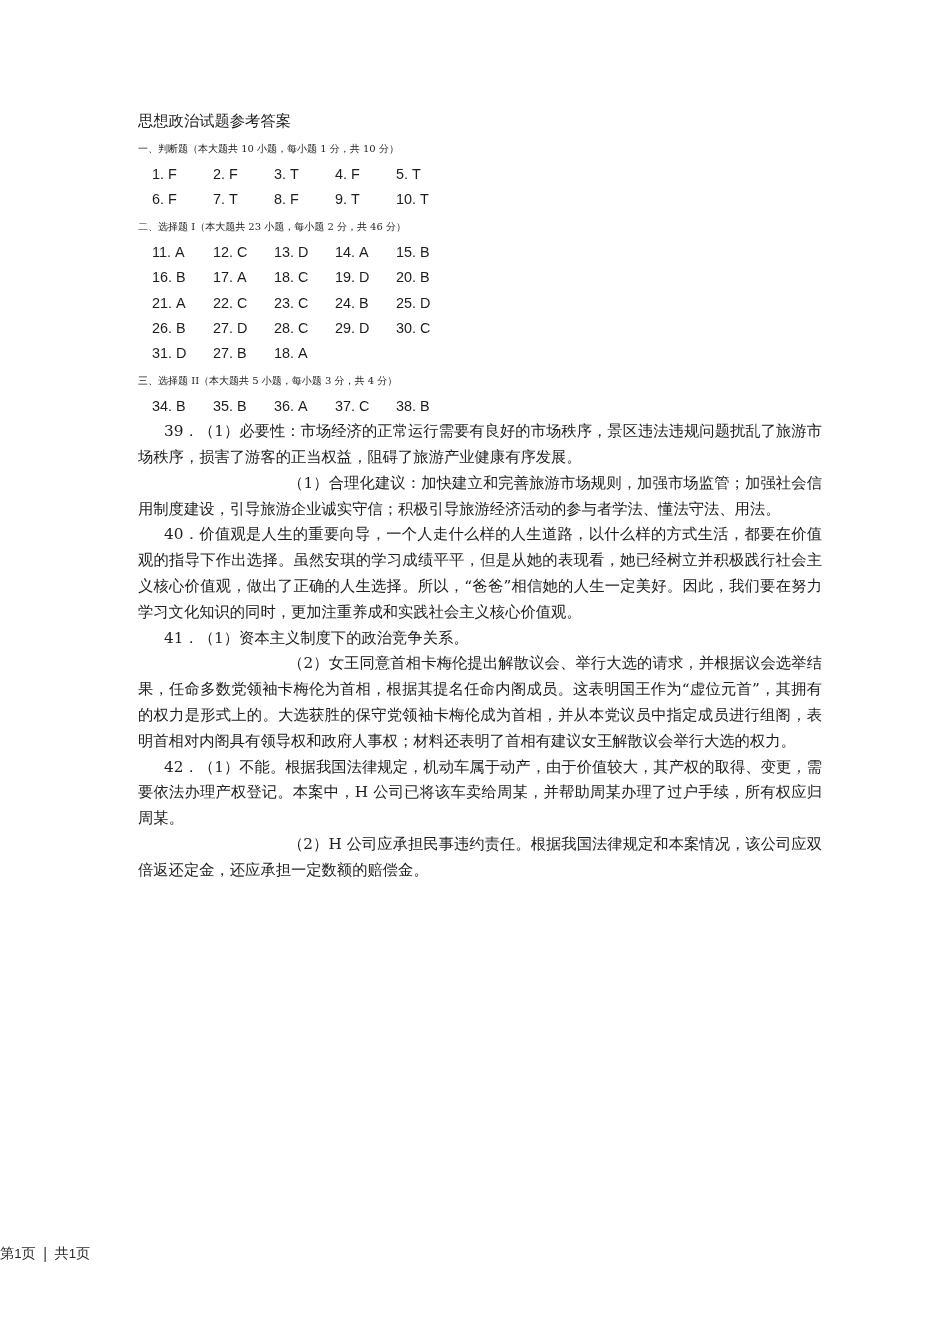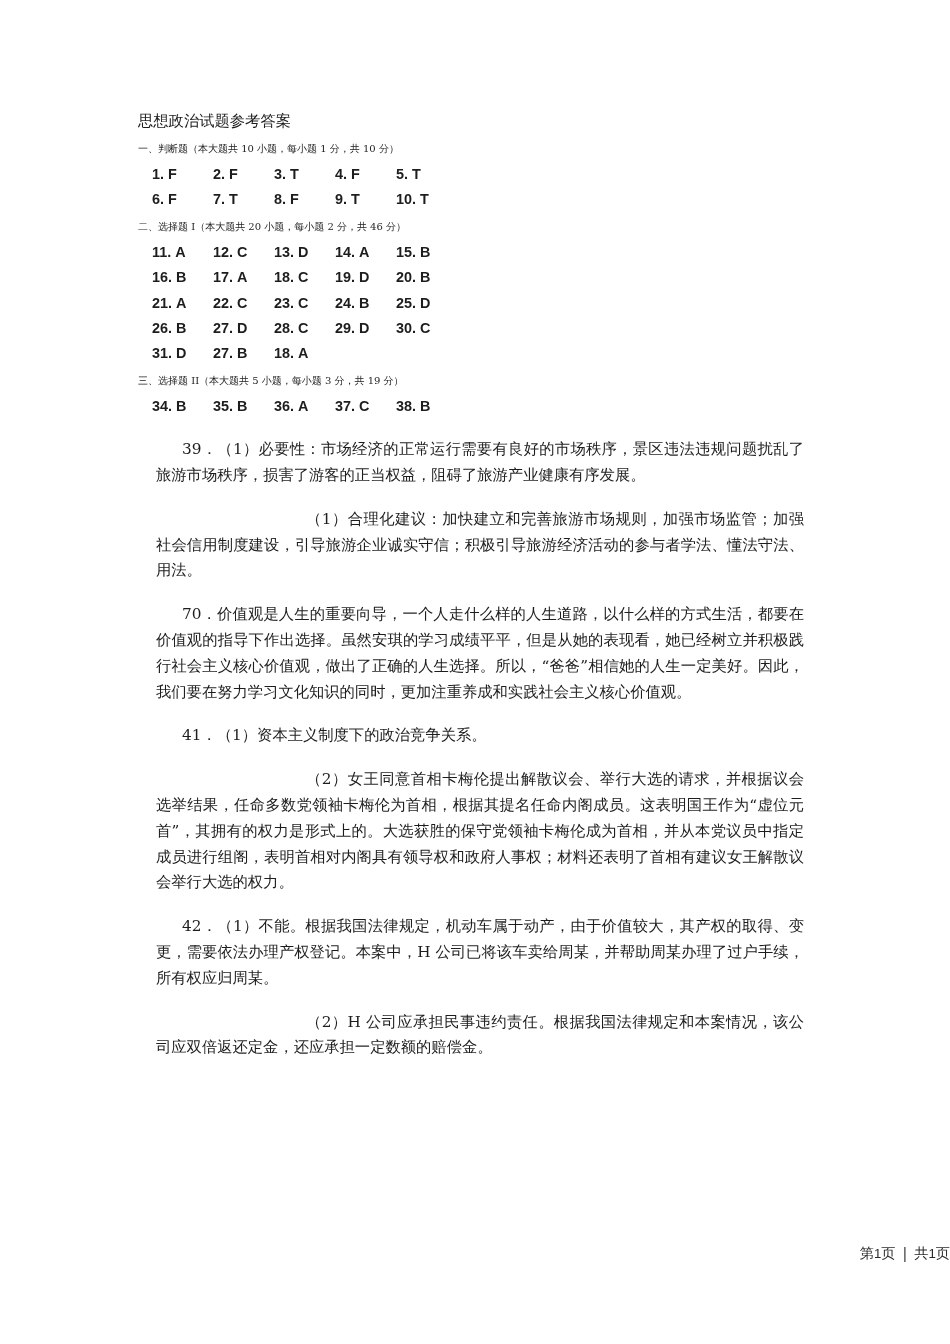--- a/index.html
+++ b/index.html
@@ -51,45 +51,44 @@
     line-height: 25.4px;
     padding-left: 14px;
     white-space: nowrap;
     font-family: "DejaVu Serif", "Liberation Serif", serif;
   }
   .ans-cell {
     display: inline-block;
     width: 61px;
     font-family: "Liberation Sans", sans-serif;
     font-size: 14.4px;
-    font-weight: bold;
   }
   .ans-cell .num { font-family: "Liberation Sans", sans-serif; }
   .ans-cell .dot { letter-spacing: 1px; }
   .ans-cell .val { margin-left: 3px; }
 
   
   .para {
     font-size: 15.3px;
     line-height: 25.8px;
     text-align: justify;
     text-justify: inter-ideograph;
     text-align-last: left;
-    margin: 18px;
+    margin: 0;
     word-break: break-all;
   }
   .para.indent-first { text-indent: 26px; }
   .para.indent-sub { text-indent: 150px; }
 
   .footer {
     position: absolute;
     left: 0;
     top: 1243px;
     width: 950px;
-    text-align: right;
+    text-align: left;
     font-size: 14.2px;
     line-height: 20px;
     color: #2a2a2a;
     white-space: nowrap;
   }
   .footer .sep { padding: 0 7px; }
   .footer .digit { font-family: "Liberation Sans", sans-serif; font-size: 13.2px; }
 </style>
 </head>
 <body>
@@ -99,41 +98,41 @@
   <div class="content">
 
     <div class="doc-title">思想政治试题参考答案</div>
 
     <div class="section-head">一、判断题（本大题共 10 小题，每小题 1 分，共 10 分）</div>
     <div>
         <div class="ans-row"><span class="ans-cell"><span class="num">1</span><span class="dot">.</span><span class="val">F</span></span><span class="ans-cell"><span class="num">2</span><span class="dot">.</span><span class="val">F</span></span><span class="ans-cell"><span class="num">3</span><span class="dot">.</span><span class="val">T</span></span><span class="ans-cell"><span class="num">4</span><span class="dot">.</span><span class="val">F</span></span><span class="ans-cell"><span class="num">5</span><span class="dot">.</span><span class="val">T</span></span></div>
         <div class="ans-row"><span class="ans-cell"><span class="num">6</span><span class="dot">.</span><span class="val">F</span></span><span class="ans-cell"><span class="num">7</span><span class="dot">.</span><span class="val">T</span></span><span class="ans-cell"><span class="num">8</span><span class="dot">.</span><span class="val">F</span></span><span class="ans-cell"><span class="num">9</span><span class="dot">.</span><span class="val">T</span></span><span class="ans-cell"><span class="num">10</span><span class="dot">.</span><span class="val">T</span></span></div>
       </div>
 
-    <div class="section-head">二、选择题 I（本大题共 20 小题，每小题 2 分，共 46 分）</div>
+    <div class="section-head">二、选择题 I（本大题共 23 小题，每小题 2 分，共 46 分）</div>
     <div>
         <div class="ans-row"><span class="ans-cell"><span class="num">11</span><span class="dot">.</span><span class="val">A</span></span><span class="ans-cell"><span class="num">12</span><span class="dot">.</span><span class="val">C</span></span><span class="ans-cell"><span class="num">13</span><span class="dot">.</span><span class="val">D</span></span><span class="ans-cell"><span class="num">14</span><span class="dot">.</span><span class="val">A</span></span><span class="ans-cell"><span class="num">15</span><span class="dot">.</span><span class="val">B</span></span></div>
         <div class="ans-row"><span class="ans-cell"><span class="num">16</span><span class="dot">.</span><span class="val">B</span></span><span class="ans-cell"><span class="num">17</span><span class="dot">.</span><span class="val">A</span></span><span class="ans-cell"><span class="num">18</span><span class="dot">.</span><span class="val">C</span></span><span class="ans-cell"><span class="num">19</span><span class="dot">.</span><span class="val">D</span></span><span class="ans-cell"><span class="num">20</span><span class="dot">.</span><span class="val">B</span></span></div>
         <div class="ans-row"><span class="ans-cell"><span class="num">21</span><span class="dot">.</span><span class="val">A</span></span><span class="ans-cell"><span class="num">22</span><span class="dot">.</span><span class="val">C</span></span><span class="ans-cell"><span class="num">23</span><span class="dot">.</span><span class="val">C</span></span><span class="ans-cell"><span class="num">24</span><span class="dot">.</span><span class="val">B</span></span><span class="ans-cell"><span class="num">25</span><span class="dot">.</span><span class="val">D</span></span></div>
         <div class="ans-row"><span class="ans-cell"><span class="num">26</span><span class="dot">.</span><span class="val">B</span></span><span class="ans-cell"><span class="num">27</span><span class="dot">.</span><span class="val">D</span></span><span class="ans-cell"><span class="num">28</span><span class="dot">.</span><span class="val">C</span></span><span class="ans-cell"><span class="num">29</span><span class="dot">.</span><span class="val">D</span></span><span class="ans-cell"><span class="num">30</span><span class="dot">.</span><span class="val">C</span></span></div>
         <div class="ans-row"><span class="ans-cell"><span class="num">31</span><span class="dot">.</span><span class="val">D</span></span><span class="ans-cell"><span class="num">27</span><span class="dot">.</span><span class="val">B</span></span><span class="ans-cell"><span class="num">18</span><span class="dot">.</span><span class="val">A</span></span></div>
       </div>
 
-    <div class="section-head">三、选择题 II（本大题共 5 小题，每小题 3 分，共 19 分）</div>
+    <div class="section-head">三、选择题 II（本大题共 5 小题，每小题 3 分，共 4 分）</div>
     <div>
         <div class="ans-row"><span class="ans-cell"><span class="num">34</span><span class="dot">.</span><span class="val">B</span></span><span class="ans-cell"><span class="num">35</span><span class="dot">.</span><span class="val">B</span></span><span class="ans-cell"><span class="num">36</span><span class="dot">.</span><span class="val">A</span></span><span class="ans-cell"><span class="num">37</span><span class="dot">.</span><span class="val">C</span></span><span class="ans-cell"><span class="num">38</span><span class="dot">.</span><span class="val">B</span></span></div>
       </div>
 
     <div>
         <div>
           <p class="para indent-first">39．（1）必要性：市场经济的正常运行需要有良好的市场秩序，景区违法违规问题扰乱了旅游市场秩序，损害了游客的正当权益，阻碍了旅游产业健康有序发展。</p>
           <p class="para indent-sub">（1）合理化建议：加快建立和完善旅游市场规则，加强市场监管；加强社会信用制度建设，引导旅游企业诚实守信；积极引导旅游经济活动的参与者学法、懂法守法、用法。</p>
         </div>
         <div>
-          <p class="para indent-first">70．价值观是人生的重要向导，一个人走什么样的人生道路，以什么样的方式生活，都要在价值观的指导下作出选择。虽然安琪的学习成绩平平，但是从她的表现看，她已经树立并积极践行社会主义核心价值观，做出了正确的人生选择。所以，“爸爸”相信她的人生一定美好。因此，我们要在努力学习文化知识的同时，更加注重养成和实践社会主义核心价值观。</p>
+          <p class="para indent-first">40．价值观是人生的重要向导，一个人走什么样的人生道路，以什么样的方式生活，都要在价值观的指导下作出选择。虽然安琪的学习成绩平平，但是从她的表现看，她已经树立并积极践行社会主义核心价值观，做出了正确的人生选择。所以，“爸爸”相信她的人生一定美好。因此，我们要在努力学习文化知识的同时，更加注重养成和实践社会主义核心价值观。</p>
         </div>
         <div>
           <p class="para indent-first">41．（1）资本主义制度下的政治竞争关系。</p>
           <p class="para indent-sub">（2）女王同意首相卡梅伦提出解散议会、举行大选的请求，并根据议会选举结果，任命多数党领袖卡梅伦为首相，根据其提名任命内阁成员。这表明国王作为“虚位元首”，其拥有的权力是形式上的。大选获胜的保守党领袖卡梅伦成为首相，并从本党议员中指定成员进行组阁，表明首相对内阁具有领导权和政府人事权；材料还表明了首相有建议女王解散议会举行大选的权力。</p>
         </div>
         <div>
           <p class="para indent-first">42．（1）不能。根据我国法律规定，机动车属于动产，由于价值较大，其产权的取得、变更，需要依法办理产权登记。本案中，H 公司已将该车卖给周某，并帮助周某办理了过户手续，所有权应归周某。</p>
           <p class="para indent-sub">（2）H 公司应承担民事违约责任。根据我国法律规定和本案情况，该公司应双倍返还定金，还应承担一定数额的赔偿金。</p>
         </div>
       </div>

